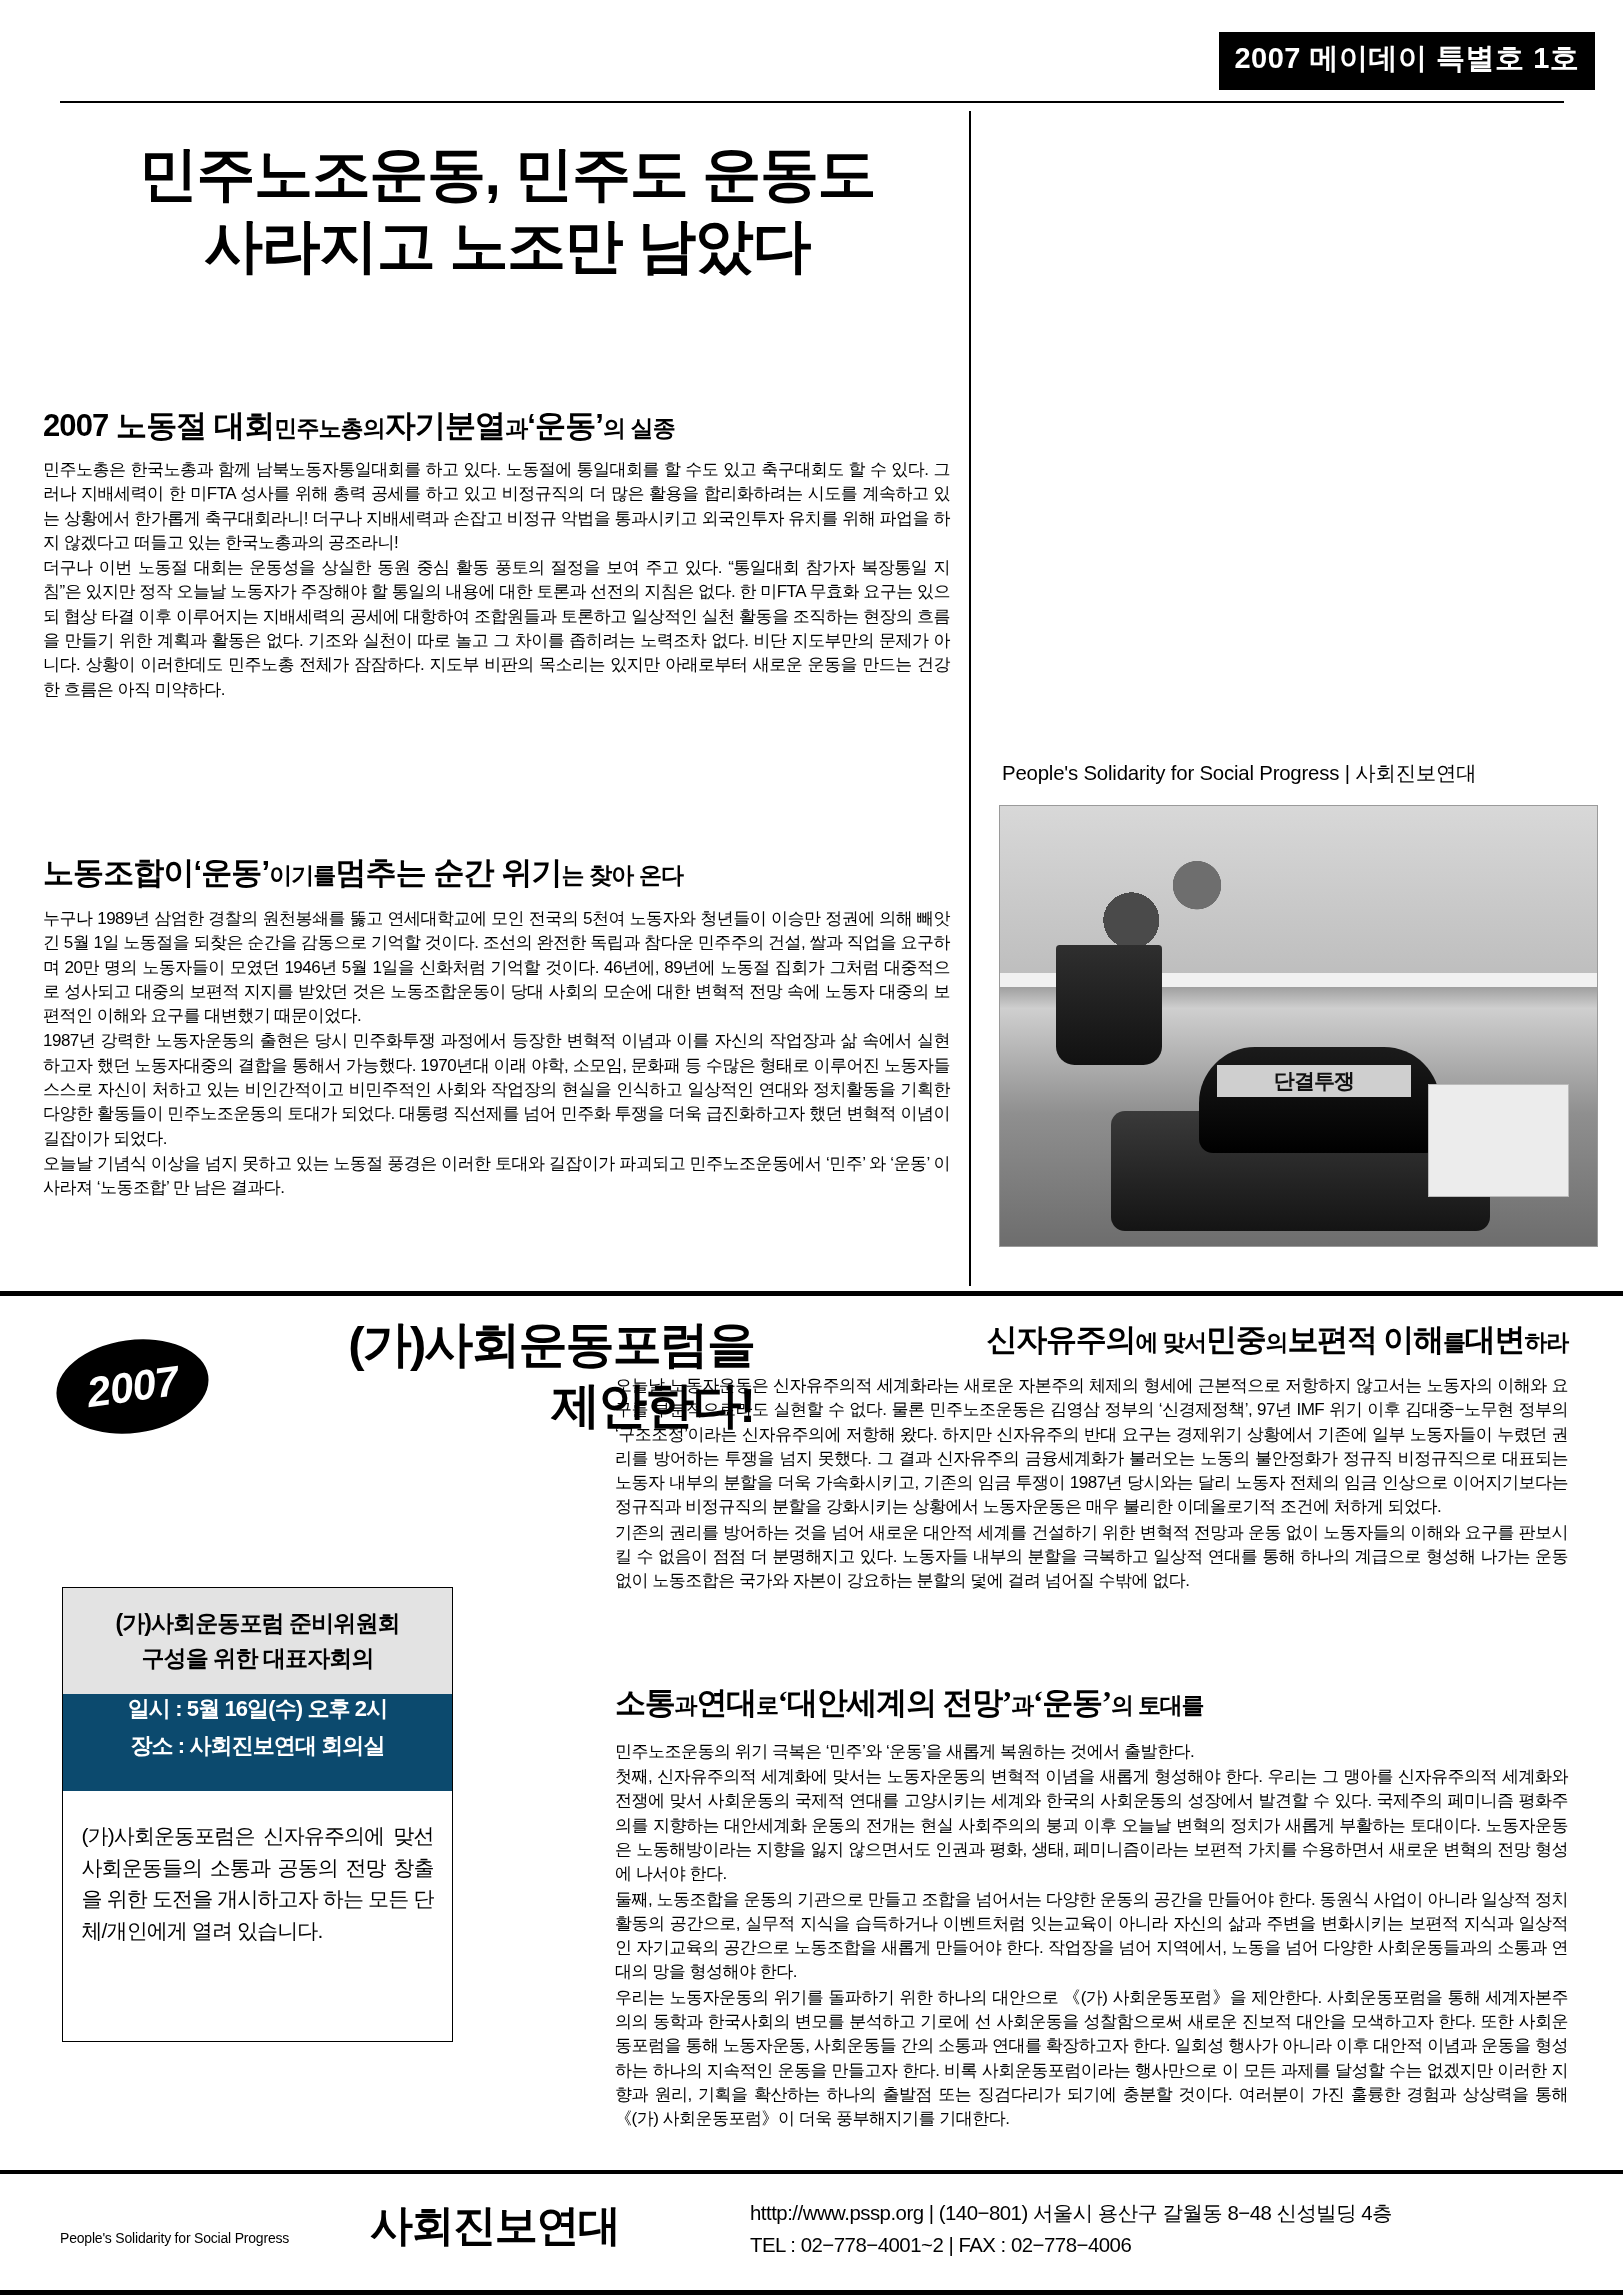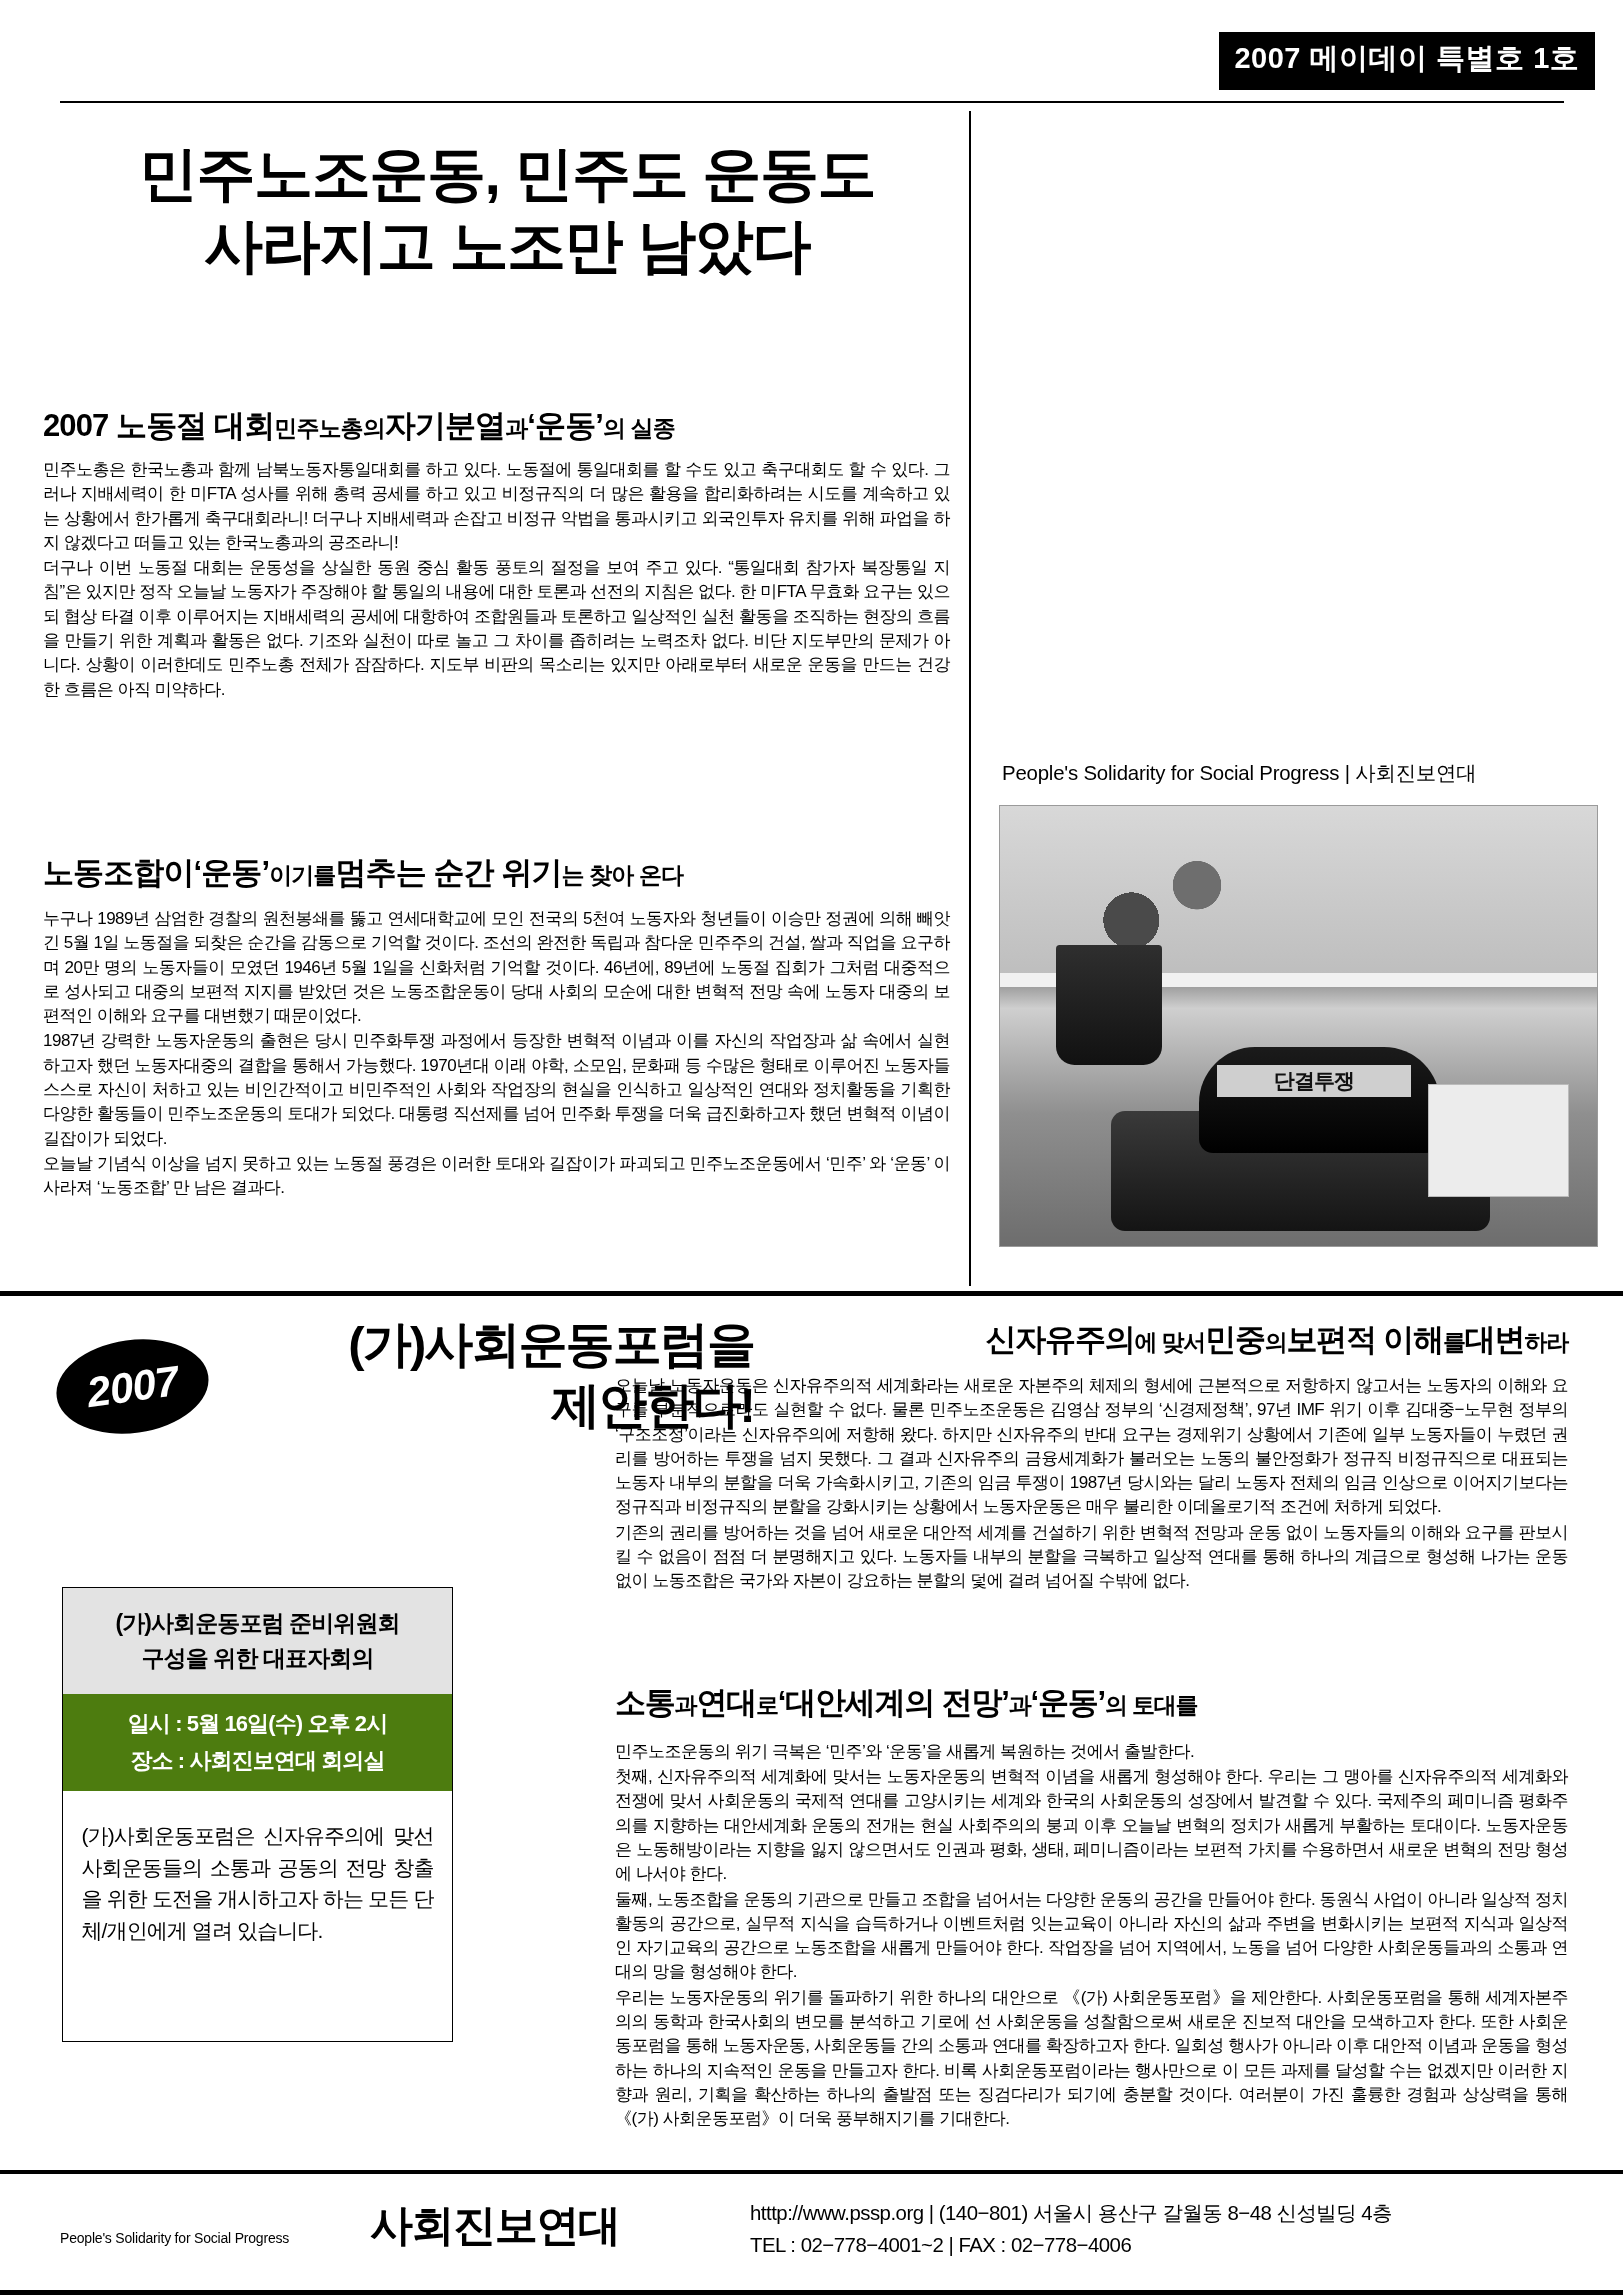--- a/index.html
+++ b/index.html
@@ -133,35 +133,35 @@
     position:absolute; left:0; top:0; width:100%; height:106px;
     background:#e3e3e3;
     display:flex; flex-direction:column; align-items:center; justify-content:center;
     text-align:center;
     border-bottom:1.4px solid #000;
   }
   .box-head .ln1 { font-size:23px; font-weight:bold; letter-spacing:-0.9px; }
   .box-head .ln2 { font-size:23px; font-weight:bold; letter-spacing:-0.9px; margin-top:4.6px; }
   .box-black {
     position:absolute; left:0; top:106px; width:100%; height:97px;
-    background:#4d7c0f; color:#fff;
-    display:flex; flex-direction:column; align-items:center; justify-content:center;
+    background:#0c4a6e; color:#fff;
+    display:flex; flex-direction:column; align-items:center; justify-content:flex-start;
     gap:6.5px;
   }
   .box-black div { font-size:22px; font-weight:bold; letter-spacing:-0.9px; }
   .box-body {
     position:absolute; left:0; top:204px; width:100%; height:250px;
     padding:20.4px 18.5px; box-sizing:border-box;
     font-size:21px; line-height:1.5; letter-spacing:-0.9px; text-align:justify;margin-top:8px;
   }
 
   .r-title {
     position:absolute; font-weight:bold; letter-spacing:-1.2px; line-height:1.25;
   }
-  .r-title .big { font-size:31px; }
+  .r-title .big { font-size:31px;font-family:Liberation Serif, serif; }
   .r-title .sm  { font-size:23px; }
   .r-body {
     position:absolute; font-size:17px; line-height:1.43;
     text-align:justify; letter-spacing:-0.5px;
   }
   .r-body p { margin:0 0 0.9px 0; }
 
   
   .footer { position:absolute; left:0; top:2175px; width:1623px; height:121px; }
   .footer .fl-small {

